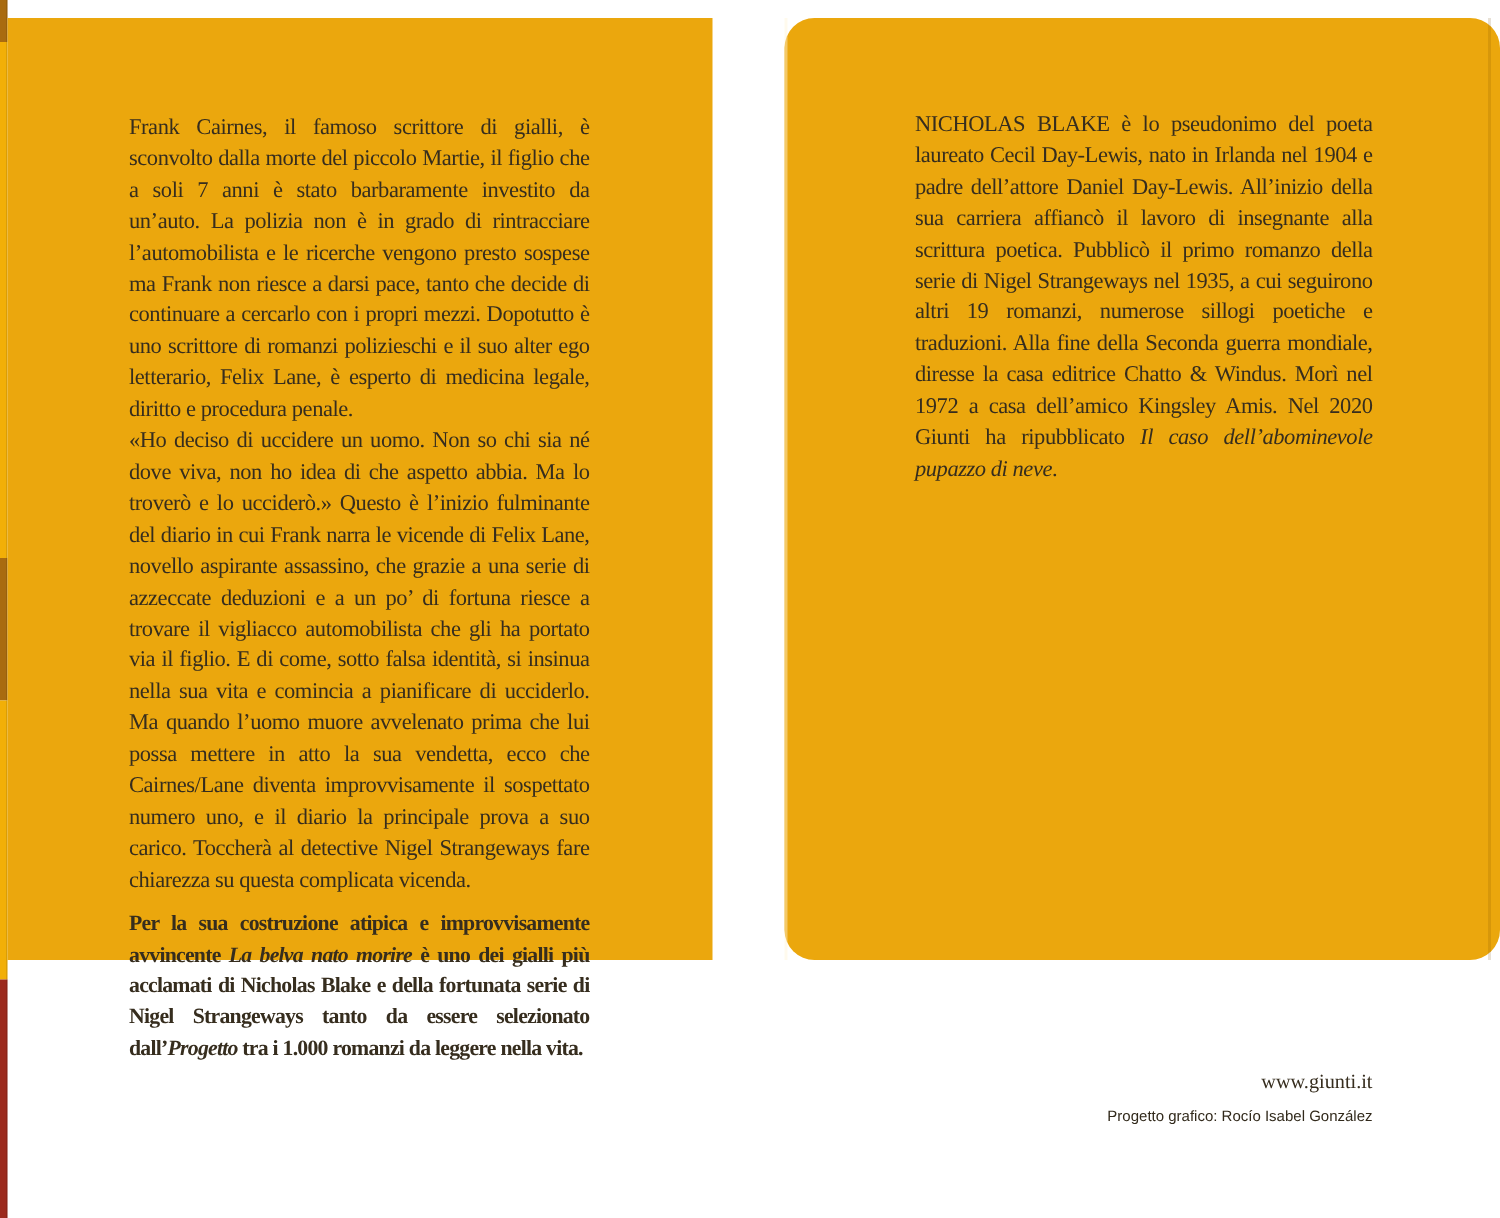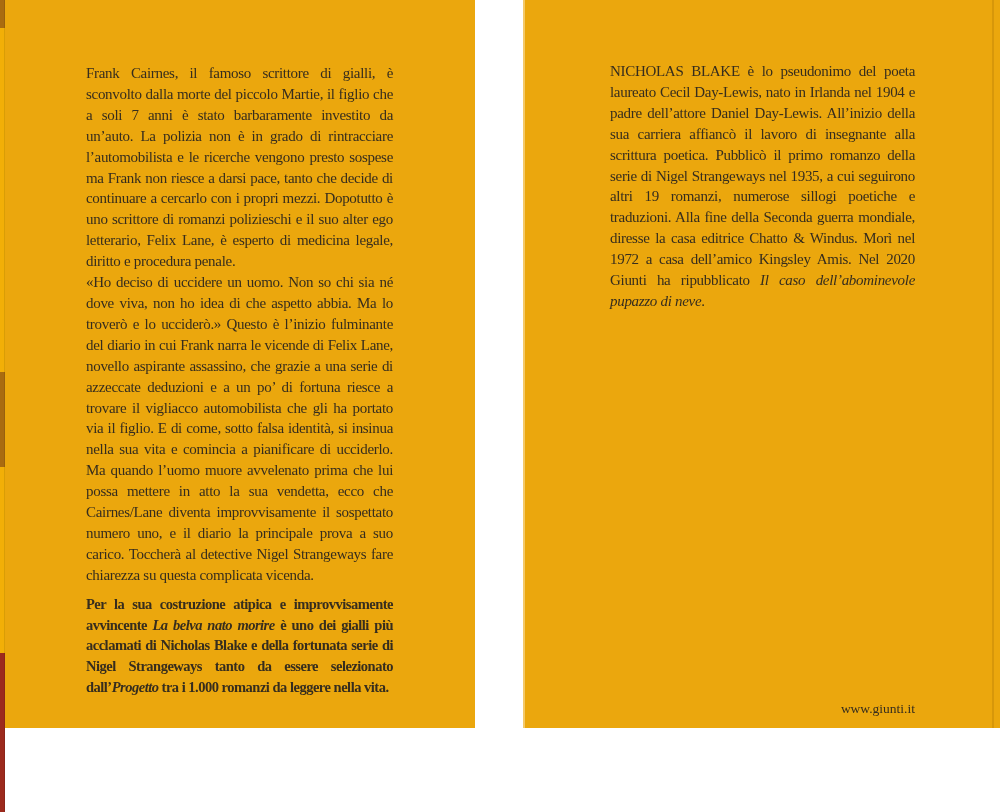--- a/index.html
+++ b/index.html
@@ -13,23 +13,23 @@
   
   .spine{position:absolute;left:0;top:0;width:5px;height:812px;}
   .spine .seg{width:100%;}
   .seg-1{height:28px;background:var(--strip_brown,#A96B10);}
   .seg-2{height:344px;background:var(--strip_gold,#F2AF07);}
   .seg-3{height:95px;background:var(--strip_brown,#A96B10);}
   .seg-4{height:186px;background:var(--strip_gold,#F2AF07);}
   .seg-5{height:159px;background:var(--strip_red,#9C2A1D);}
   .spine::after{content:"";position:absolute;right:0;top:0;width:1px;height:100%;background:rgba(0,0,0,0.10);}
 
-  .flap{position:absolute;top:0;height:728px;background:var(--flap_gold,#EBA70D);}
+  .flap{position:absolute;top:12px;height:628px;background:var(--flap_gold,#EBA70D);}
   .flap-left{left:5px;width:470px;}
-  .flap-right{left:523px;width:477px;}
+  .flap-right{left:523px;width:477px;border-radius:20px;}
   .flap-right .edge-highlight{position:absolute;left:0;top:0;width:2px;height:100%;background:rgba(255,244,214,0.45);}
   .flap-right .fold-line{position:absolute;right:6px;top:0;width:2px;height:100%;background:rgba(110,70,0,0.16);}
 
   .text-col{position:absolute;color:var(--ink,#362D1E);text-align:justify;}
   .left-text{left:81px;top:63px;width:307px;}
   .right-text{left:87px;top:61px;width:305px;}
 
   .text-col p{margin:0;font-size:15px;line-height:20.9px;letter-spacing:-0.3px;}
   .text-col p.lead-para{margin-top:0;}
   .text-col p.accolades{margin-top:8px;font-weight:bold;font-size:14.5px;letter-spacing:-0.5px;}
@@ -64,17 +64,18 @@
     <div class="edge-highlight"></div>
     <div class="fold-line"></div>
 
     <div class="text-col right-text">
       <p><span>NICHOLAS BLAKE è lo pseudonimo del poeta laureato Cecil Day-Lewis, nato in Irlanda nel 1904 e padre dell’attore Daniel Day-Lewis. All’inizio della sua carriera affiancò il lavoro di insegnante alla scrittura poetica. Pubblicò il primo romanzo della serie di Nigel Strangeways nel 1935, a cui seguirono altri 19 romanzi, numerose sillogi poetiche e traduzioni. Alla fine della Seconda guerra mondiale, diresse la casa editrice Chatto &amp; Windus. Morì nel 1972 a casa dell’amico Kingsley Amis. Nel 2020 Giunti ha ripubblicato </span><span class="ital">Il caso dell’abominevole pupazzo di neve</span><span>.</span></p>
     </div>
 
     <div class="bottom-block">
       <div class="serif-line">www.giunti.it</div>
       <div class="credits">
+        <div>Progetto grafico: Rocío Isabel González</div>
       </div>
     </div>
   </div>
 
 </div>
 
 </body></html>

